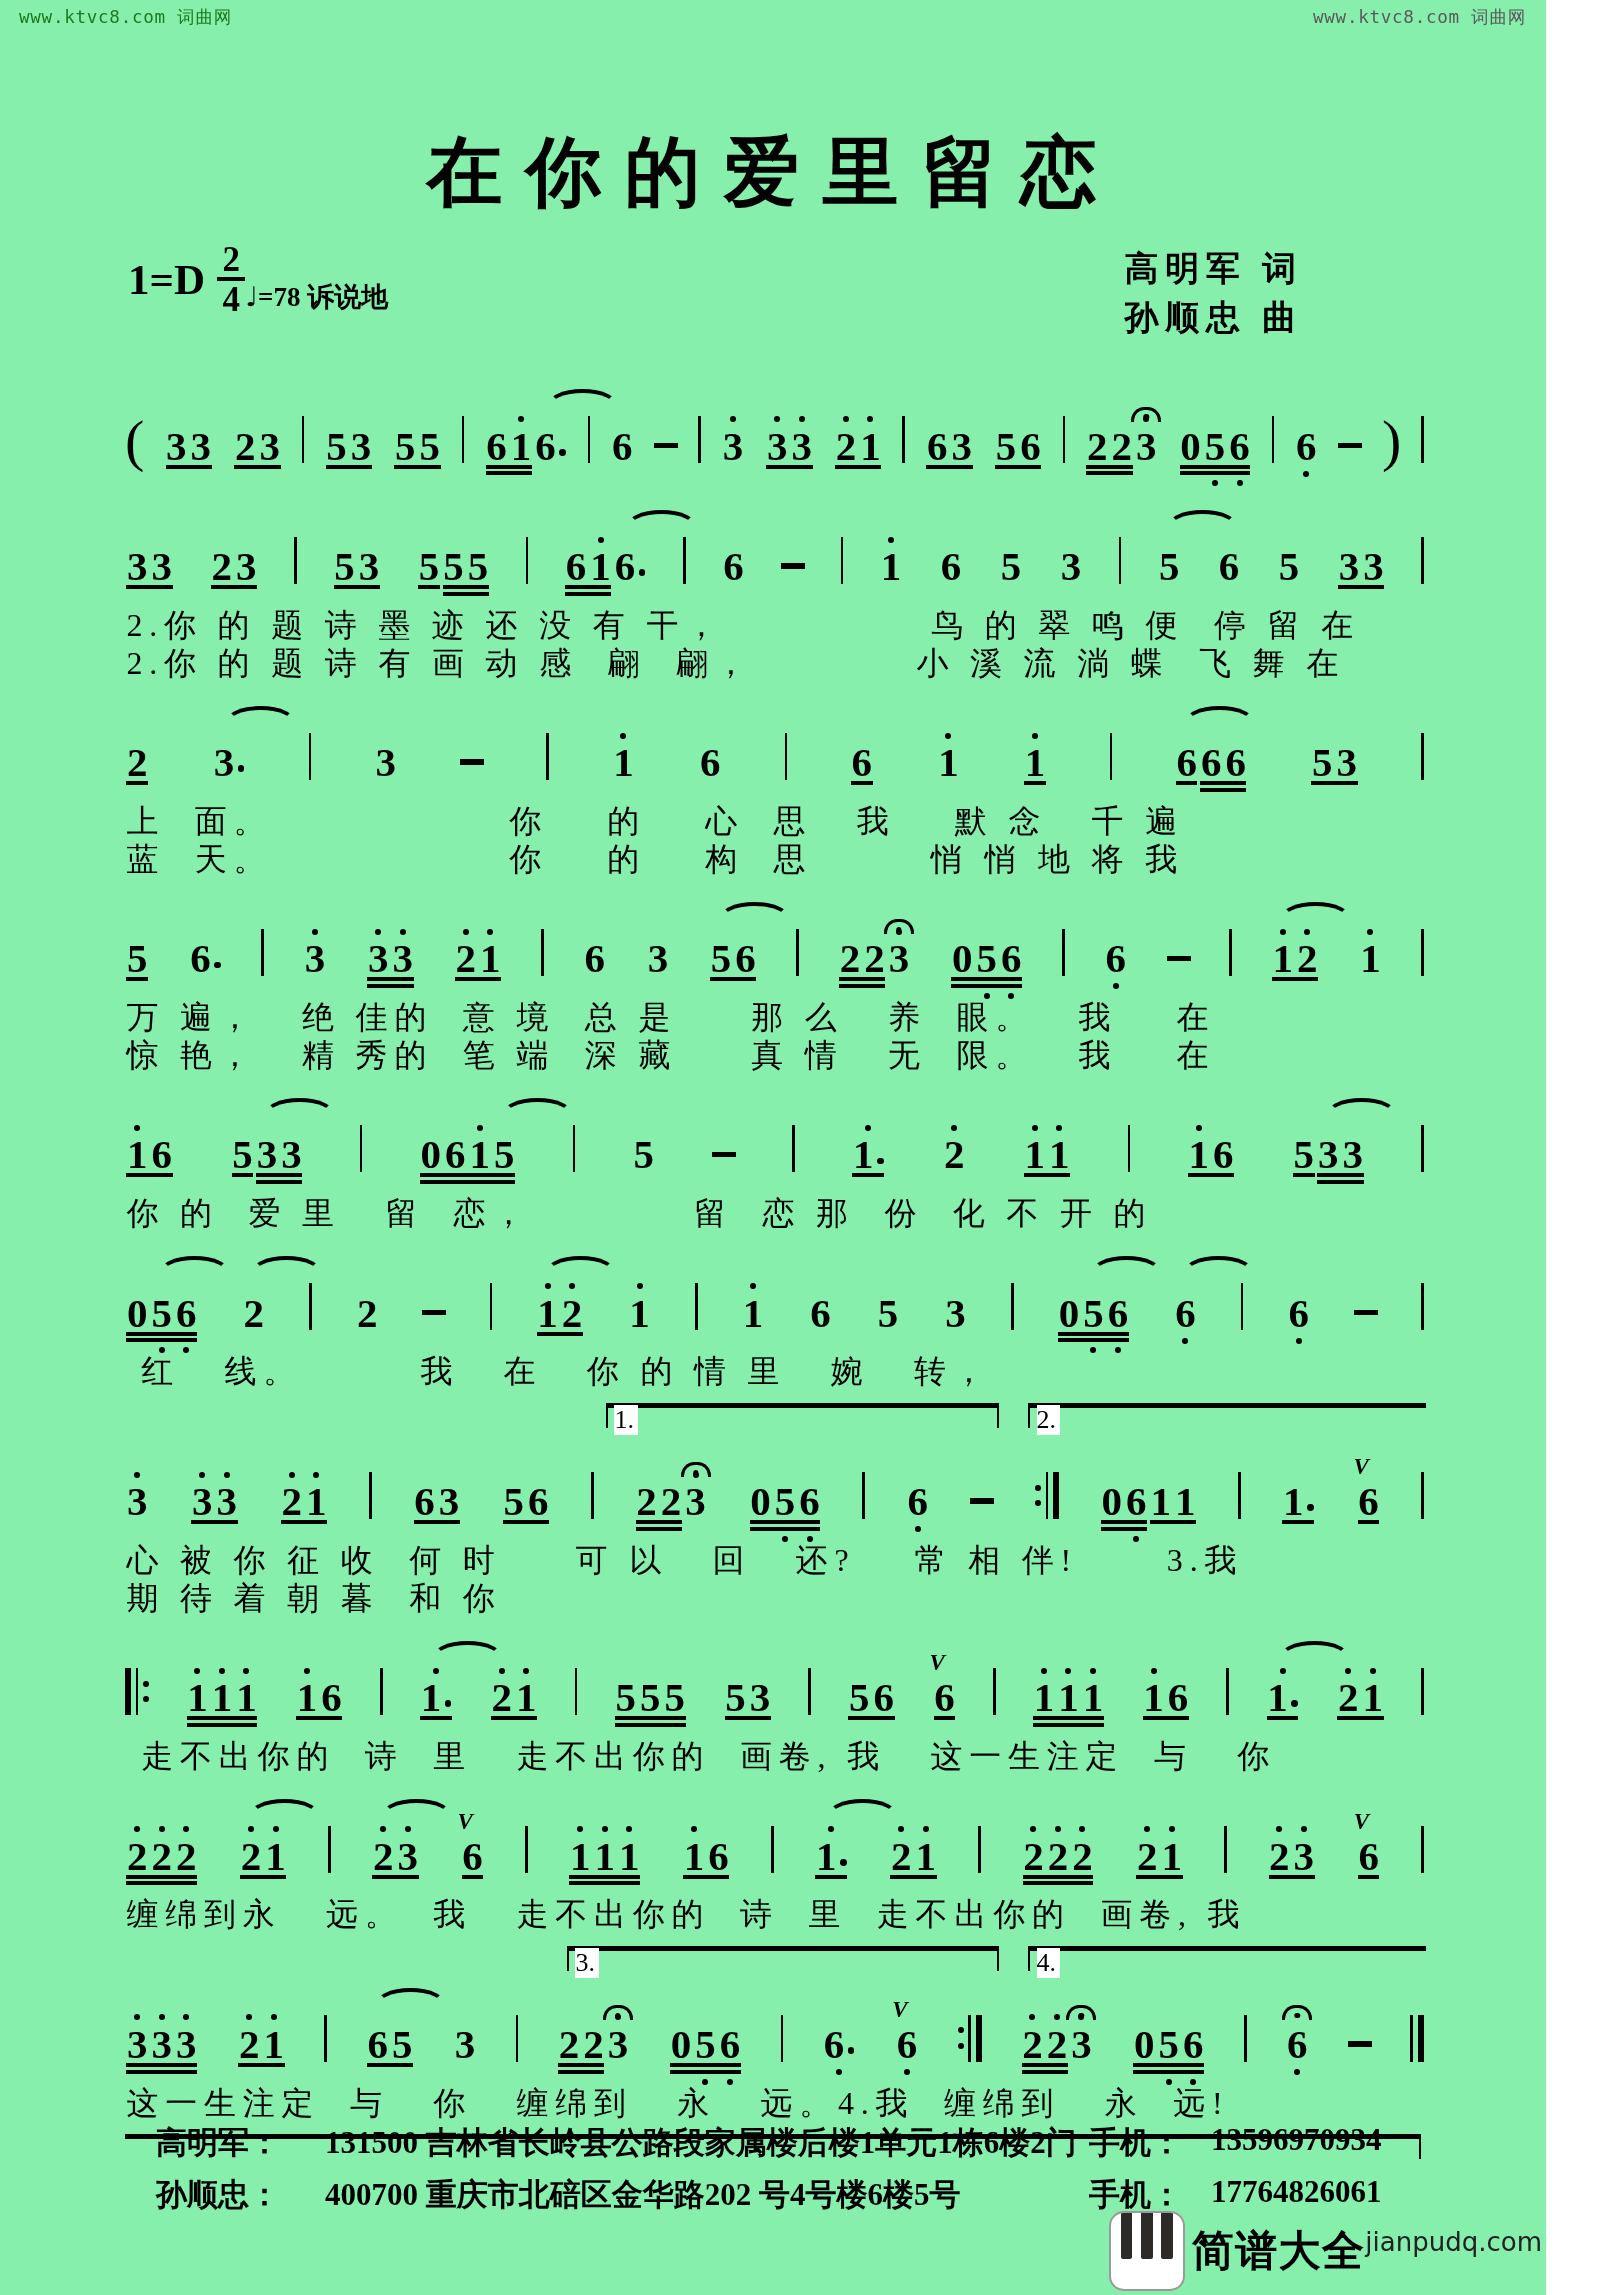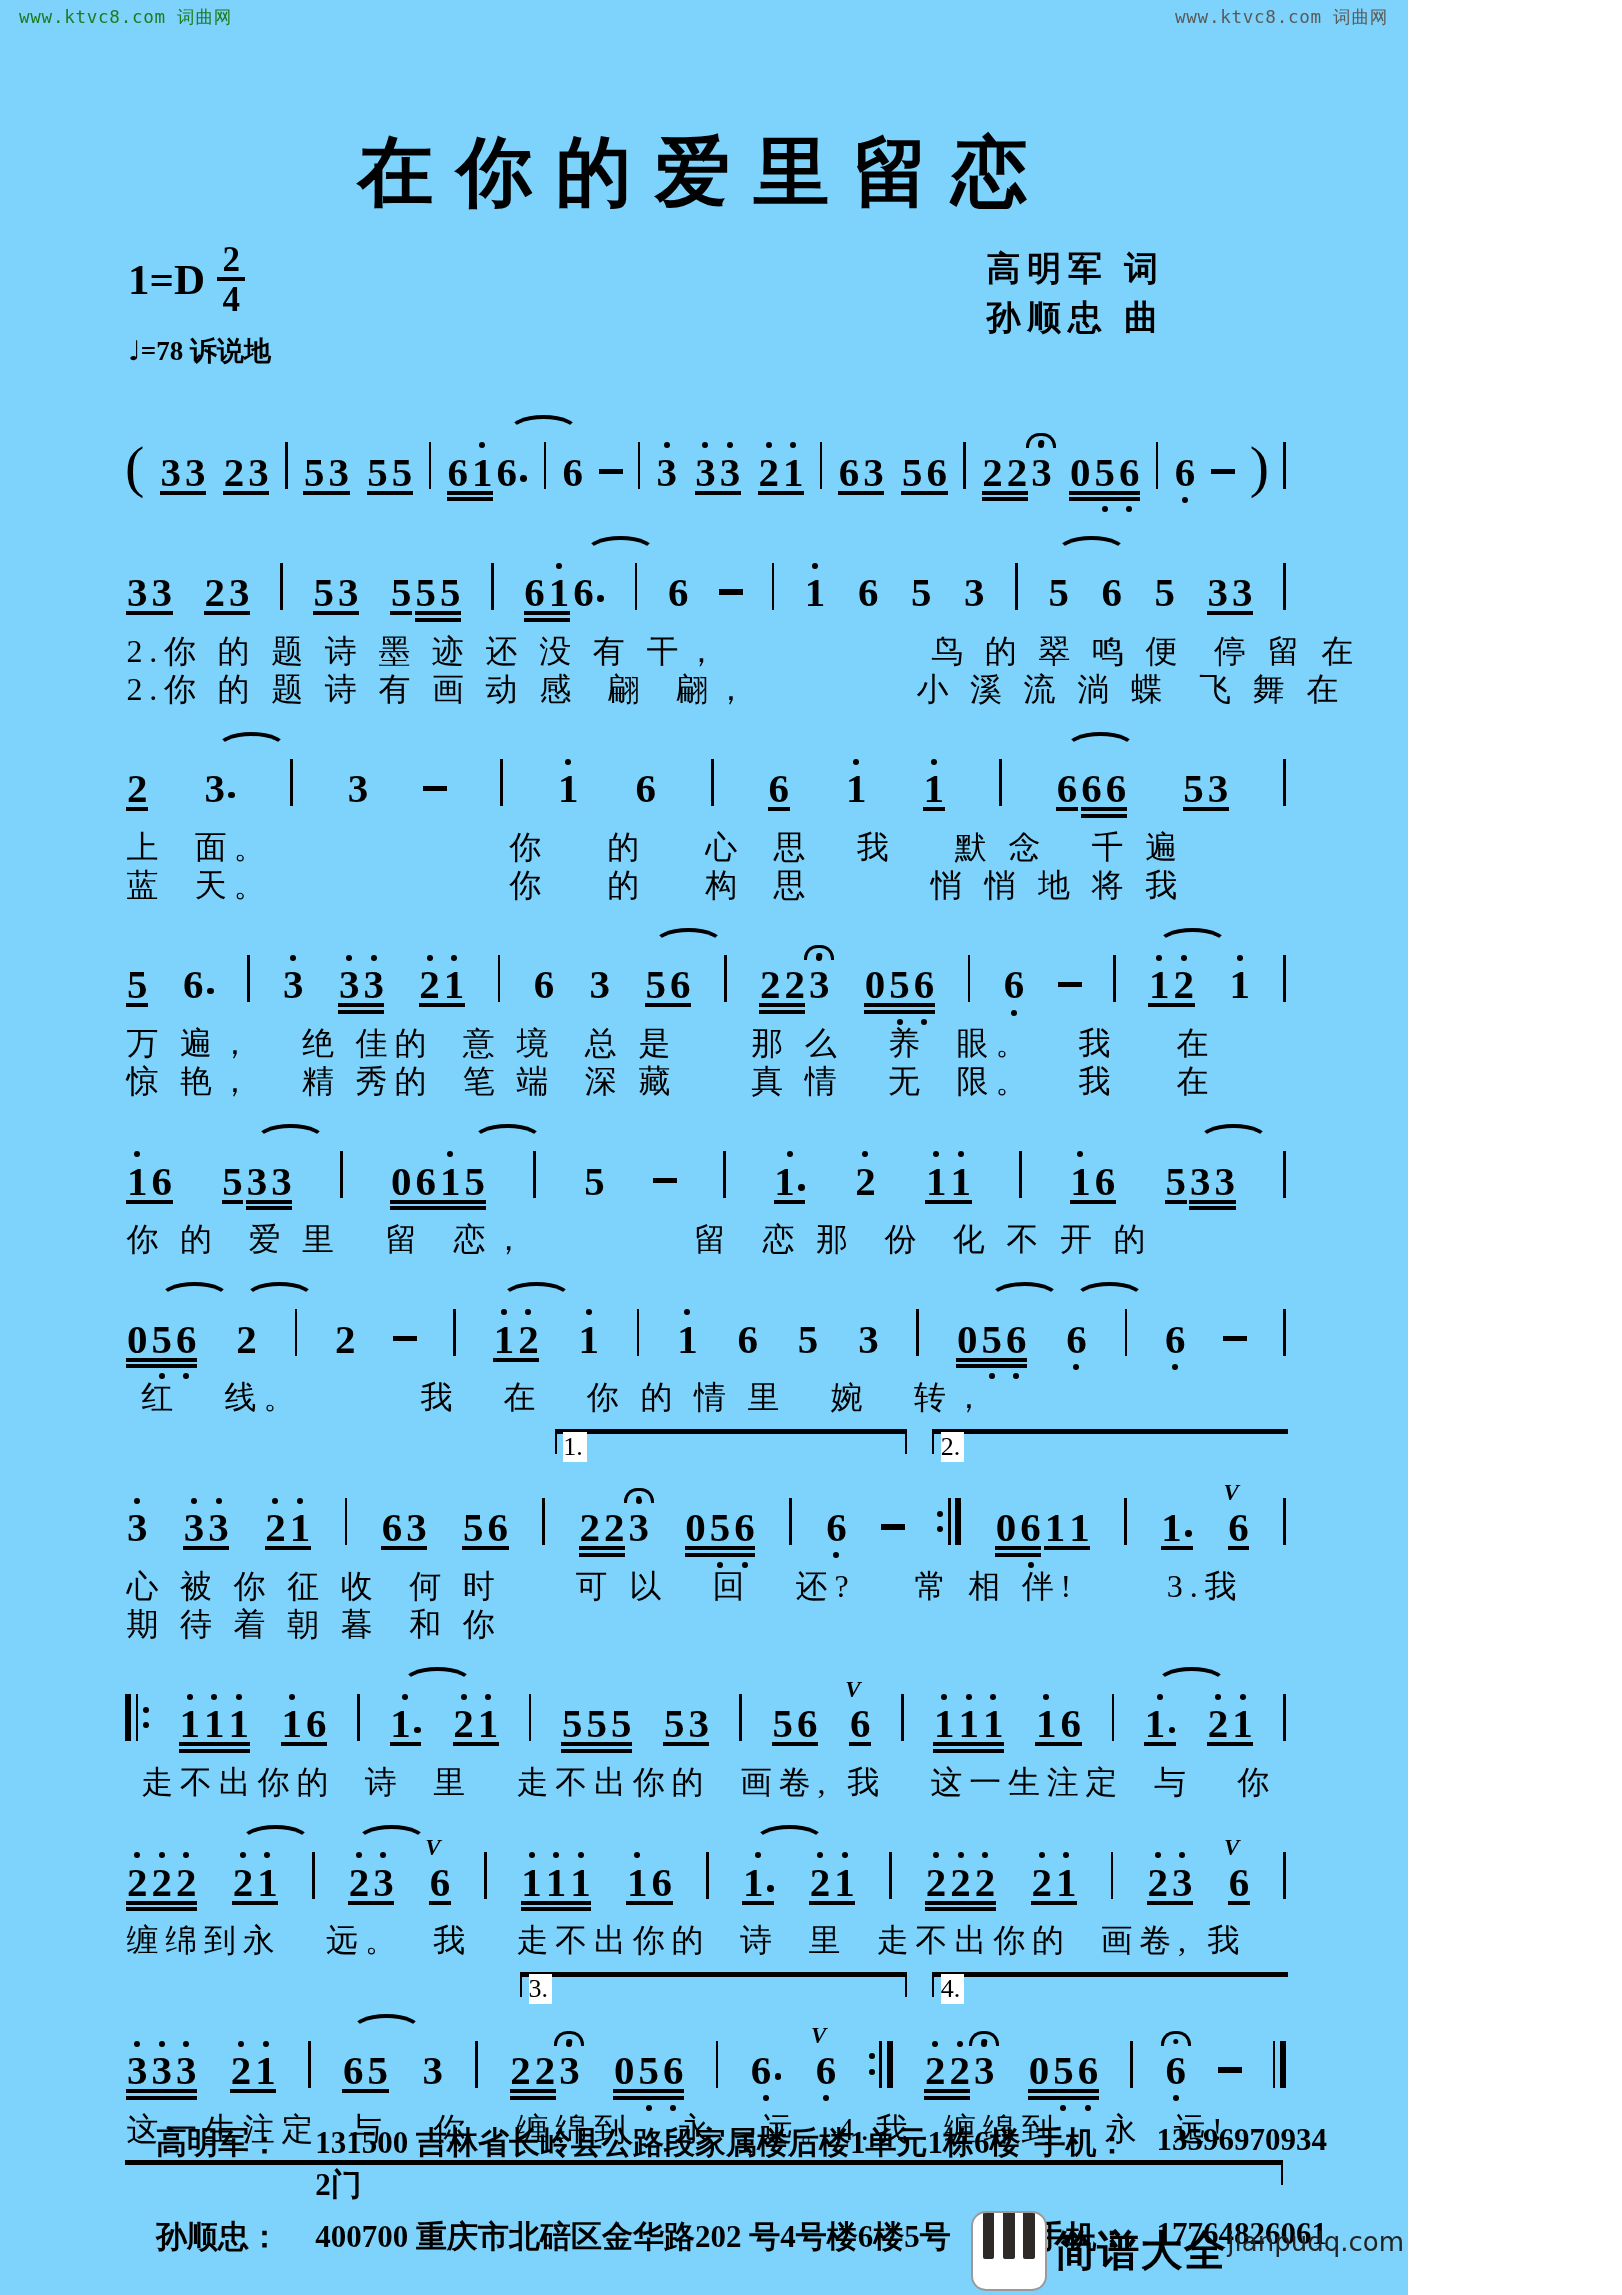--- a/index.html
+++ b/index.html
@@ -1,28 +1,28 @@
 <!DOCTYPE html>
 <html style="font-size:10.8px"><head>
 <meta charset="utf-8">
 <style>
   html,body{margin:0;padding:0;background:#fff;}
-  #page{position:relative;width:1408px;height:2295px;background:#7dd3fc;overflow:hidden;
+  #page{position:relative;width:1546px;height:2295px;background:#86efac;overflow:hidden;
         font-family:"Liberation Serif",serif;color:#000;}
   
   .wm{position:absolute;top:5.4px;font-family:"DejaVu Sans Mono",monospace;font-size:17.6px;letter-spacing:0.7px;}
   #wm-left{left:19px;}
   #wm-right{right:20px;}
   
   #title{margin-top:122px;text-align:center;font-size:76px;font-weight:bold;
          letter-spacing:23px;font-family:"DejaVu Serif",serif;}
   
   #hdr{display:flex;justify-content:space-between;align-items:flex-start;
        padding:19px 128px 0 128px;}
-  #keyblock{display:flex;flex-direction:column;}
+  #keyblock{display:flex;flex-direction:row;align-items:flex-end;}
   #keyline{display:flex;align-items:center;}
   #keysig{font-size:43px;font-weight:bold;}
   .frac{display:inline-flex;flex-direction:column;align-items:center;margin-left:12px;font-weight:bold;font-size:35px;line-height:0.9;}
   .frac .num{border-bottom:4px solid #000;padding:0 5.4px 1.4px 5.4px;}
   .frac .den{padding-top:2.7px;}
   #tempo{margin-top:17.6px;font-size:27px;font-weight:bold;}
   #tempo .notechar{font-family:"DejaVu Sans",sans-serif;}
   #credits{text-align:left;margin-right:115px;font-size:34px;font-weight:bold;line-height:1.45;letter-spacing:6.8px;}
   
   #score{padding:31px 122px 0 125px;}

